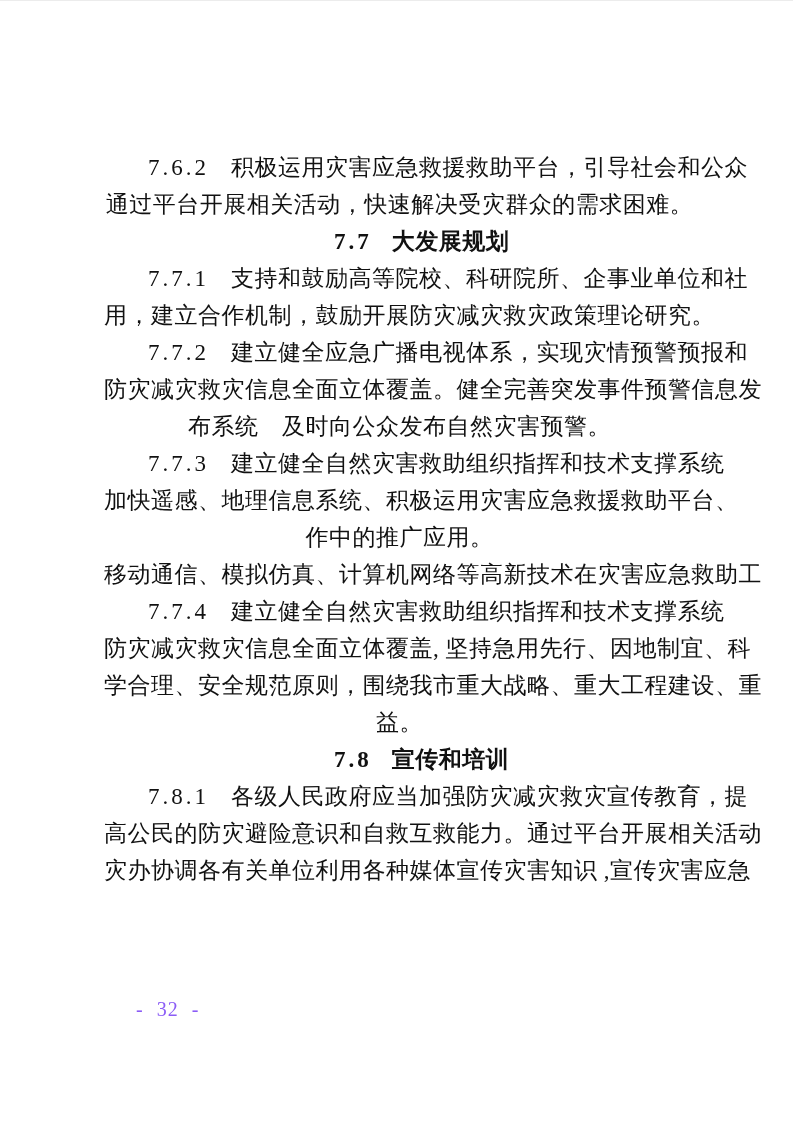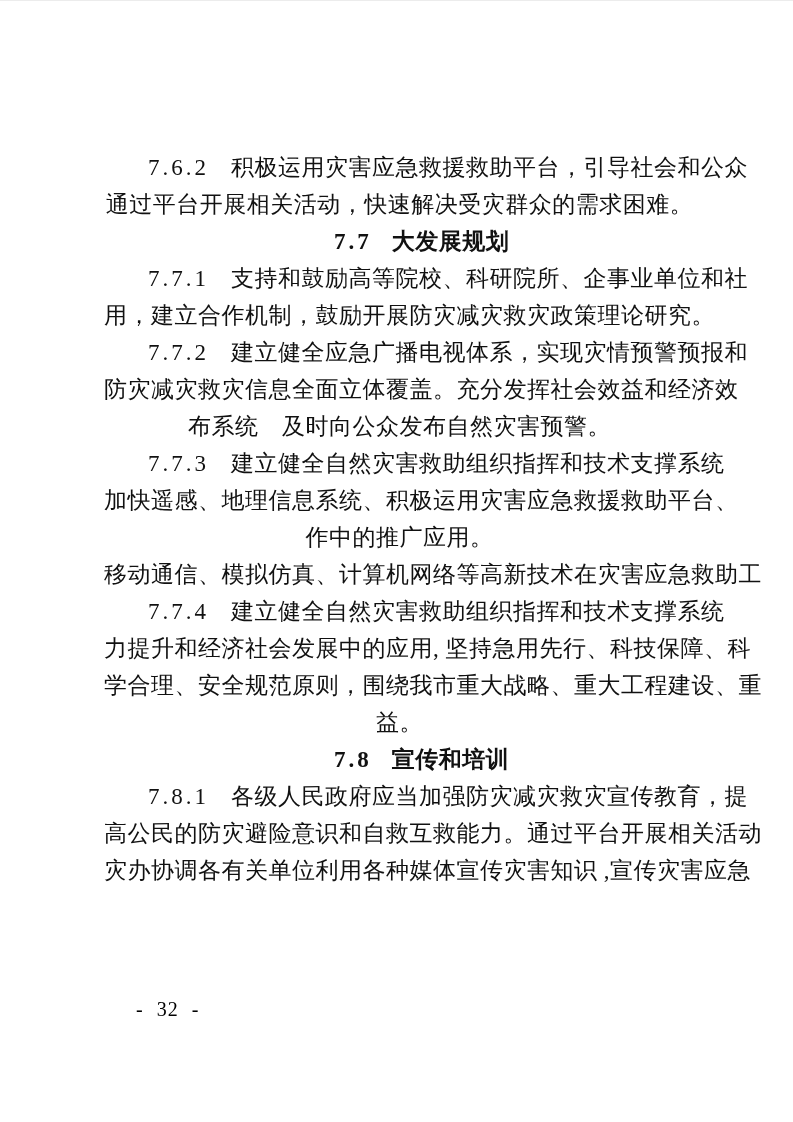--- a/index.html
+++ b/index.html
@@ -46,21 +46,21 @@
   }
   .para.heading .num { margin-right: 20px; }
   .footer {
     position: absolute;
     left: 136px;
     top: 995px;
     font-size: 20px;
     line-height: 26px;
     letter-spacing: 1px;
     word-spacing: 7px;
-    color: #000000;
+    color: #8b5cf6;
   }
 </style>
 </head>
 <body>
 
 <div class="page">
   <div class="content">
 
     <div class="para">
       <div class="ln first flush"><span class="num">7.6.2</span><span class="t">积极运用灾害应急救援救助平台，引导社会和公众</span></div>
@@ -71,34 +71,34 @@
       <div class="ln first"><span class="num">7.7</span><span class="t">大发展规划</span></div>
     </div>
 
     <div class="para">
       <div class="ln first flush"><span class="num">7.7.1</span><span class="t">支持和鼓励高等院校、科研院所、企事业单位和社</span></div>
       <div class="ln">用，建立合作机制，鼓励开展防灾减灾救灾政策理论研究。</div>
     </div>
 
     <div class="para">
       <div class="ln first flush"><span class="num">7.7.2</span><span class="t">建立健全应急广播电视体系，实现灾情预警预报和</span></div>
-      <div class="ln flush">防灾减灾救灾信息全面立体覆盖。充分发挥社会效益和经济效</div>
+      <div class="ln flush">防灾减灾救灾信息全面立体覆盖。健全完善突发事件预警信息发</div>
       <div class="ln">布系统　及时向公众发布自然灾害预警。</div>
     </div>
 
     <div class="para">
       <div class="ln first"><span class="num">7.7.3</span><span class="t">建立健全自然灾害救助组织指挥和技术支撑系统</span></div>
       <div class="ln flush">加快遥感、地理信息系统、积极运用灾害应急救援救助平台、</div>
       <div class="ln">作中的推广应用。</div>
       <div class="ln flush">移动通信、模拟仿真、计算机网络等高新技术在灾害应急救助工</div>
     </div>
 
     <div class="para">
       <div class="ln first flush"><span class="num">7.7.4</span><span class="t">建立健全自然灾害救助组织指挥和技术支撑系统</span></div>
-      <div class="ln flush">力提升和经济社会发展中的应用, 坚持急用先行、科技保障、科</div>
+      <div class="ln flush">防灾减灾救灾信息全面立体覆盖, 坚持急用先行、因地制宜、科</div>
       <div class="ln flush">学合理、安全规范原则，围绕我市重大战略、重大工程建设、重</div>
       <div class="ln">益。</div>
     </div>
 
     <div class="para heading">
       <div class="ln first"><span class="num">7.8</span><span class="t">宣传和培训</span></div>
     </div>
 
     <div class="para">
       <div class="ln first flush"><span class="num">7.8.1</span><span class="t">各级人民政府应当加强防灾减灾救灾宣传教育，提</span></div>

